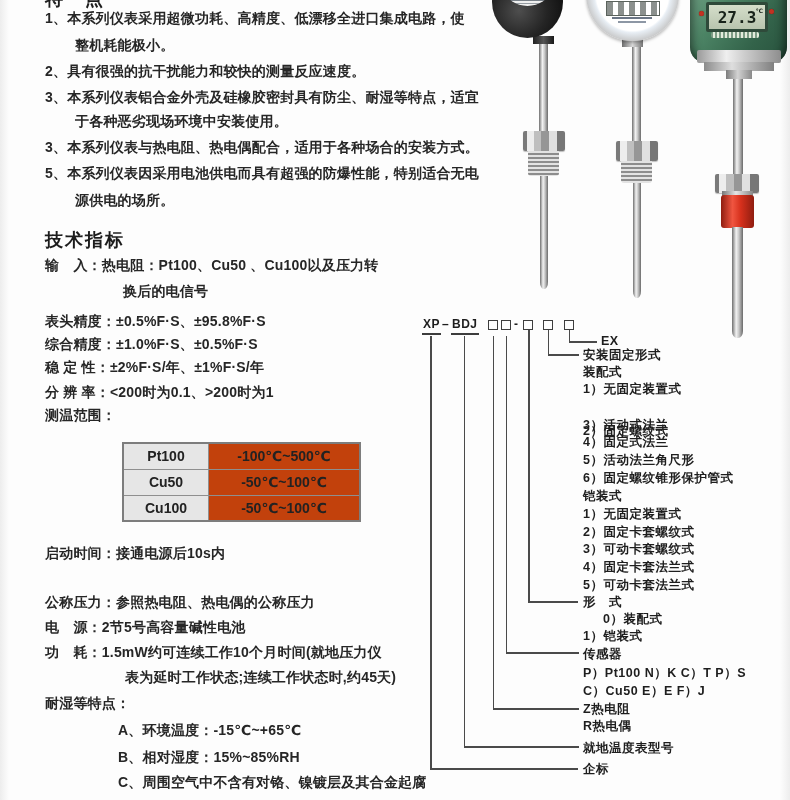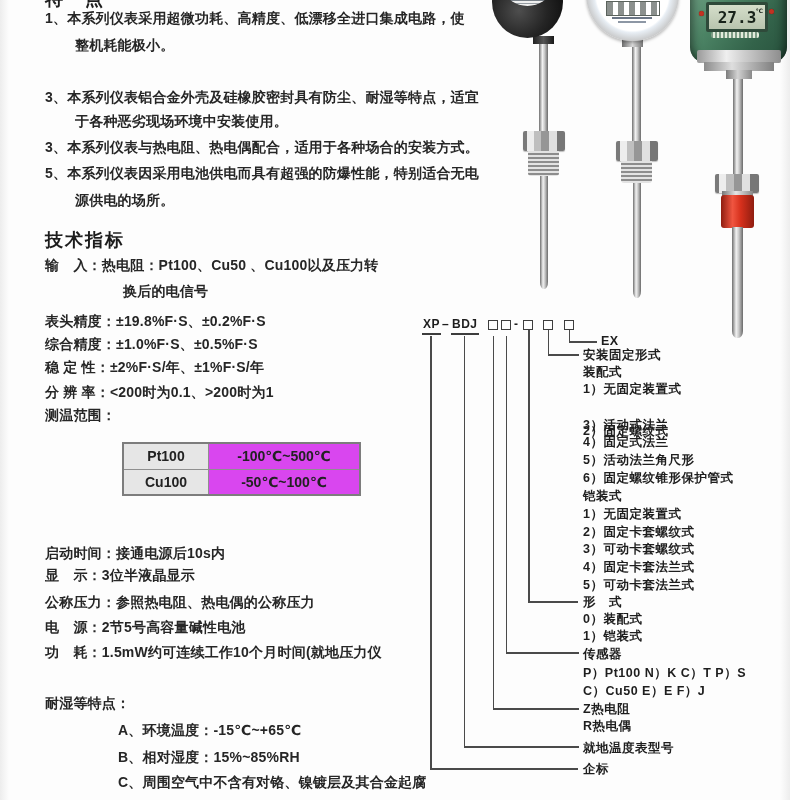--- a/index.html
+++ b/index.html
@@ -14,21 +14,21 @@
   .b14{font-size:14px;letter-spacing:0.2px;}
   .s14{font-size:14px;letter-spacing:0.2px;}
   .dlab{font-size:12.5px;letter-spacing:0.5px;color:#1e1e1e;}
   .dhdr{font-size:12px;letter-spacing:0.5px;color:#1e1e1e;}
 
   
   .rtable{position:absolute;left:122px;top:442px;border-collapse:collapse;border:2px solid #7d7d7d;}
   .rtable td{border:1px solid #8f8f8f;font-weight:700;font-size:14px;color:#222;text-align:center;padding:0;}
   .rtable tr{height:26px;}
   .rtable .c1{width:84px;background:#e6e6e6;}
-  .rtable .c2{width:150px;background:#d946ef;}
+  .rtable .c2{width:150px;background:#c2410c;}
 
   
   .vl{position:absolute;width:1.5px;background:#4a4a4a;}
   .hl{position:absolute;height:1.5px;background:#4a4a4a;}
   .bx{position:absolute;width:8px;height:8px;border:1.5px solid #3d3d3d;top:320px;background:#fdfdfd;}
   .ul{position:absolute;height:1.5px;background:#3d3d3d;top:333px;}
 
   
   .ph{position:absolute;}
   .rod{background:linear-gradient(90deg,#6f6f6f 0%,#f2f2f2 38%,#c9c9c9 62%,#6a6a6a 100%);}
@@ -73,53 +73,58 @@
 </head>
 <body>
 
 <div class="page">
   <div class="edge l"></div>
   <div class="edge r"></div>
 
   <div class="t h18" style="left:45px;top:-13px">特　点</div>
   <div class="t b14" style="left:45px;top:10px">1、本系列仪表采用超微功耗、高精度、低漂移全进口集成电路，使</div>
   <div class="t b14" style="left:75px;top:37px">整机耗能极小。</div>
+  <div class="t b14" style="left:45px;top:63px">2、具有很强的抗干扰能力和较快的测量反应速度。</div>
   <div class="t b14" style="left:45px;top:89px">3、本系列仪表铝合金外壳及硅橡胶密封具有防尘、耐湿等特点，适宜</div>
   <div class="t b14" style="left:75px;top:113px">于各种恶劣现场环境中安装使用。</div>
   <div class="t b14" style="left:45px;top:139px">3、本系列仪表与热电阻、热电偶配合，适用于各种场合的安装方式。</div>
   <div class="t b14" style="left:45px;top:165px">5、本系列仪表因采用电池供电而具有超强的防爆性能，特别适合无电</div>
   <div class="t b14" style="left:75px;top:192px">源供电的场所。</div>
 
   <div class="t h18" style="left:45px;top:228px">技术指标</div>
   <div class="t s14" style="left:45px;top:257px">输　入：热电阻：Pt100、Cu50 、Cu100以及压力转</div>
   <div class="t s14" style="left:123px;top:283px">换后的电信号</div>
-  <div class="t s14" style="left:45px;top:313px">表头精度：±19.8%F·S、±0.2%F·S</div>
+  <div class="t s14" style="left:45px;top:313px">表头精度：±0.5%F·S、±95.8%F·S</div>
   <div class="t s14" style="left:45px;top:336px">综合精度：±1.0%F·S、±0.5%F·S</div>
   <div class="t s14" style="left:45px;top:359px">稳 定 性：±2%F·S/年、±1%F·S/年</div>
   <div class="t s14" style="left:45px;top:384px">分 辨 率：&lt;200时为0.1、&gt;200时为1</div>
   <div class="t s14" style="left:45px;top:407px">测温范围：</div>
 
   <table class="rtable">
     <tbody>
         <tr>
       <td class="c1">Pt100</td>
       <td class="c2">-100℃~500℃</td>
     </tr>
     <tr>
+      <td class="c1">Cu50</td>
+      <td class="c2">-50℃~100℃</td>
+    </tr>
+    <tr>
       <td class="c1">Cu100</td>
       <td class="c2">-50℃~100℃</td>
     </tr>
   </tbody>
     </table>
 
   <div class="t s14" style="left:45px;top:545px">启动时间：接通电源后10s内</div>
-  <div class="t s14" style="left:45px;top:567px">显　示：3位半液晶显示</div>
   <div class="t s14" style="left:45px;top:594px">公称压力：参照热电阻、热电偶的公称压力</div>
   <div class="t s14" style="left:45px;top:619px">电　源：2节5号高容量碱性电池</div>
   <div class="t s14" style="left:45px;top:644px">功　耗：1.5mW约可连续工作10个月时间(就地压力仪</div>
+  <div class="t s14" style="left:125px;top:669px">表为延时工作状态;连续工作状态时,约45天)</div>
   <div class="t s14" style="left:45px;top:695px">耐湿等特点：</div>
   <div class="t s14" style="left:118px;top:722px">A、环境温度：-15℃~+65℃</div>
   <div class="t s14" style="left:118px;top:749px">B、相对湿度：15%~85%RH</div>
   <div class="t s14" style="left:118px;top:774px">C、周围空气中不含有对铬、镍镀层及其合金起腐</div>
 
   <div class="t dhdr" style="left:423px;top:317px">XP</div>
   <div class="t dhdr" style="left:442px;top:317px">–</div>
   <div class="t dhdr" style="left:452px;top:317px">BDJ</div>
   <div class="ul" style="left:422px;width:19px"></div>
   <div class="ul" style="left:451px;width:28px"></div>
@@ -154,21 +159,21 @@
   <div class="t dlab" style="left:583px;top:434px">4）固定式法兰</div>
   <div class="t dlab" style="left:583px;top:452px">5）活动法兰角尺形</div>
   <div class="t dlab" style="left:583px;top:470px">6）固定螺纹锥形保护管式</div>
   <div class="t dlab" style="left:583px;top:488px">铠装式</div>
   <div class="t dlab" style="left:583px;top:506px">1）无固定装置式</div>
   <div class="t dlab" style="left:583px;top:524px">2）固定卡套螺纹式</div>
   <div class="t dlab" style="left:583px;top:541px">3）可动卡套螺纹式</div>
   <div class="t dlab" style="left:583px;top:559px">4）固定卡套法兰式</div>
   <div class="t dlab" style="left:583px;top:577px">5）可动卡套法兰式</div>
   <div class="t dlab" style="left:583px;top:594px">形　式</div>
-  <div class="t dlab" style="left:583px;top:611px">0）装配式</div>
+  <div class="t dlab" style="left:603px;top:611px">0）装配式</div>
   <div class="t dlab" style="left:583px;top:628px">1）铠装式</div>
   <div class="t dlab" style="left:583px;top:646px">传感器</div>
   <div class="t dlab" style="left:583px;top:665px">P）Pt100 N）K C）T P）S</div>
   <div class="t dlab" style="left:583px;top:683px">C）Cu50 E）E F）J</div>
   <div class="t dlab" style="left:583px;top:701px">Z热电阻</div>
   <div class="t dlab" style="left:583px;top:718px">R热电偶</div>
   <div class="t dlab" style="left:583px;top:740px">就地温度表型号</div>
   <div class="t dlab" style="left:583px;top:761px">企标</div>
 
   <div class="ph rod" style="left:539px;top:42px;width:9px;height:92px"></div>

